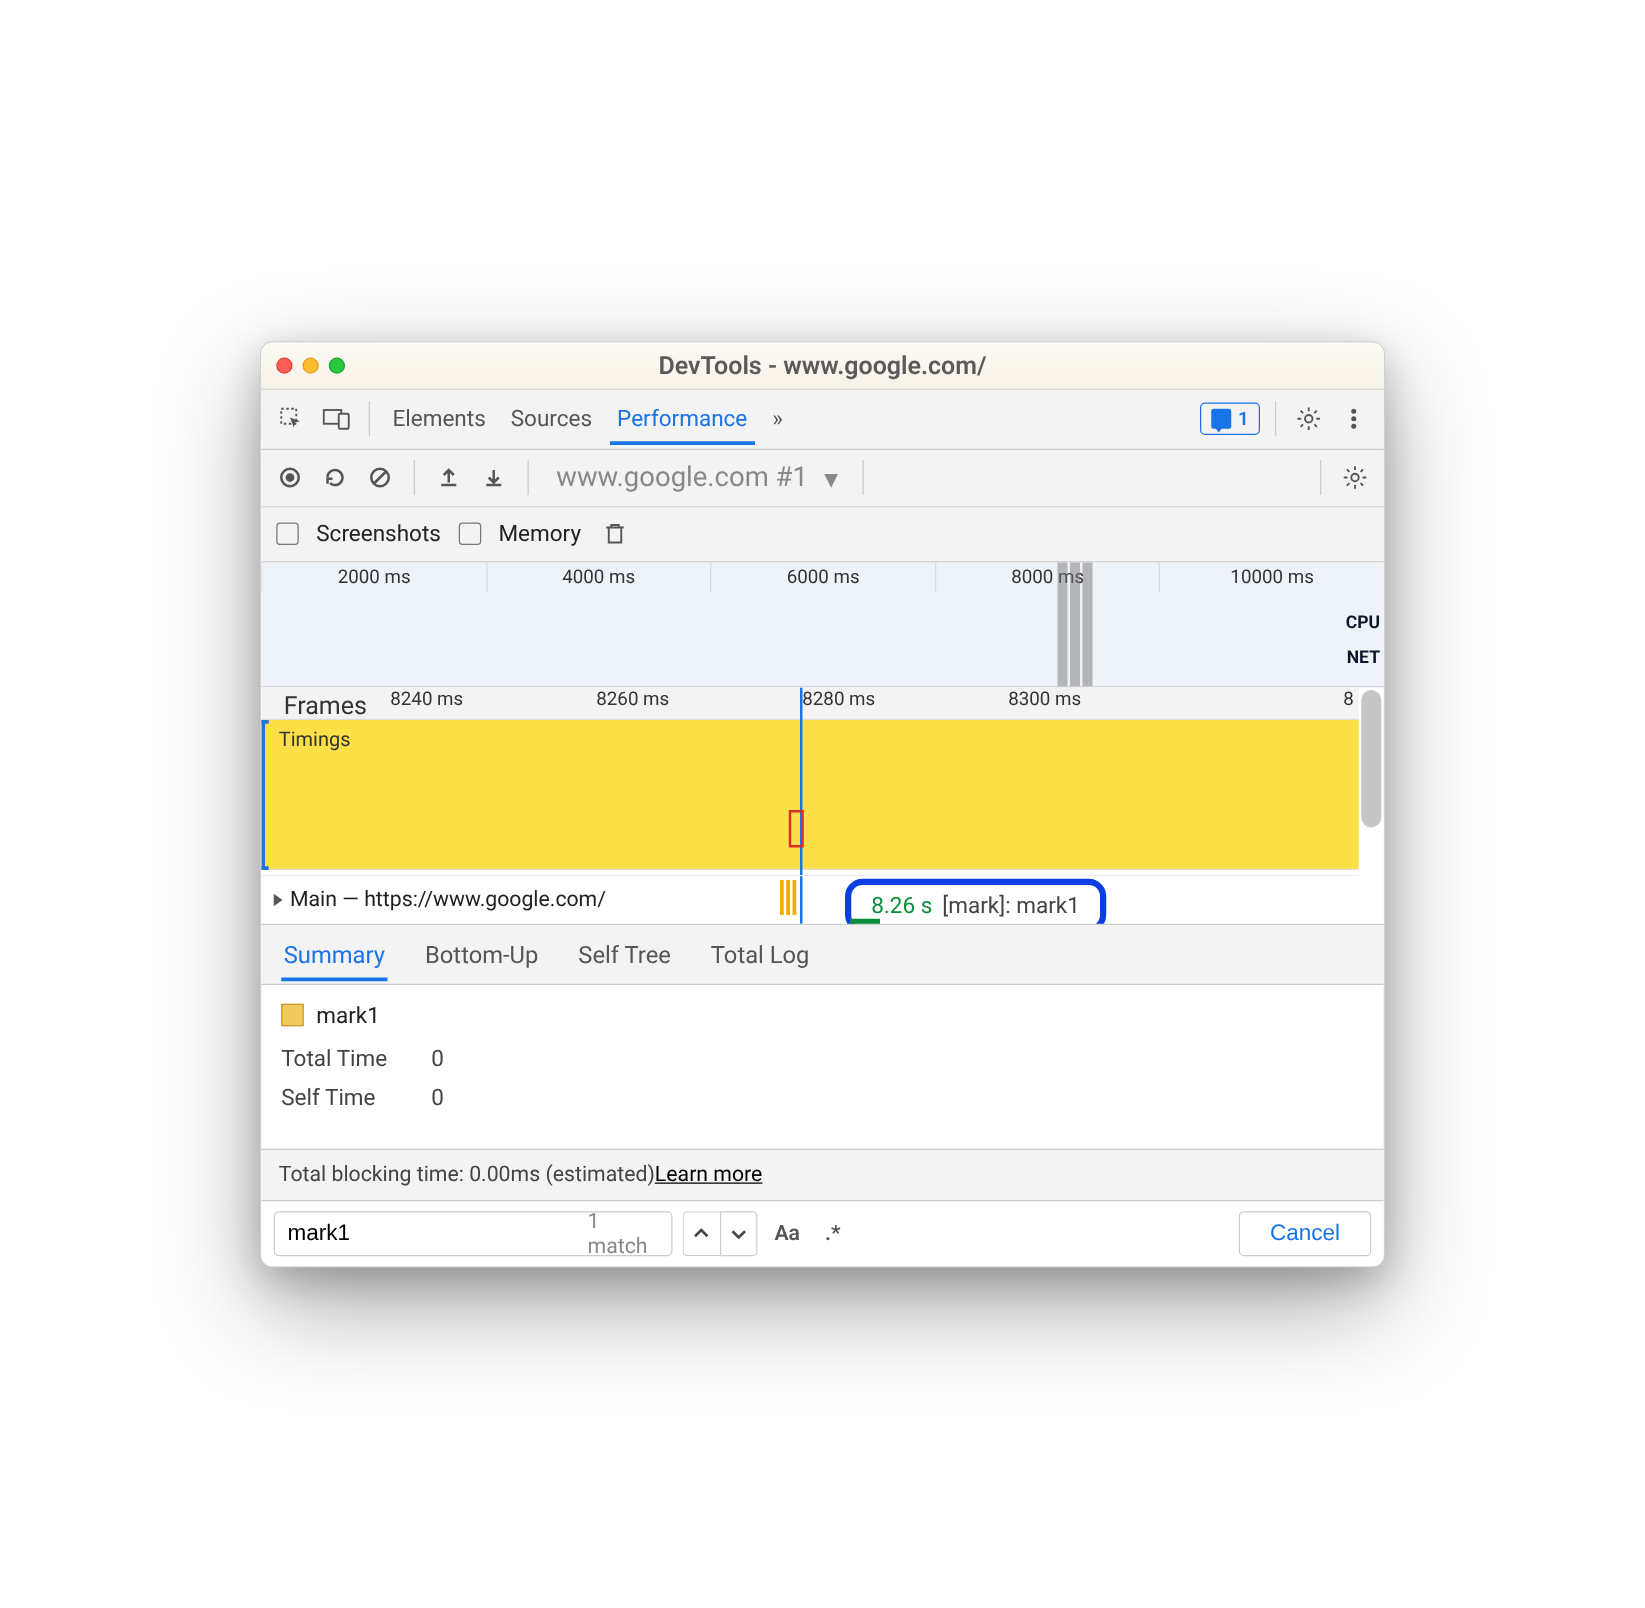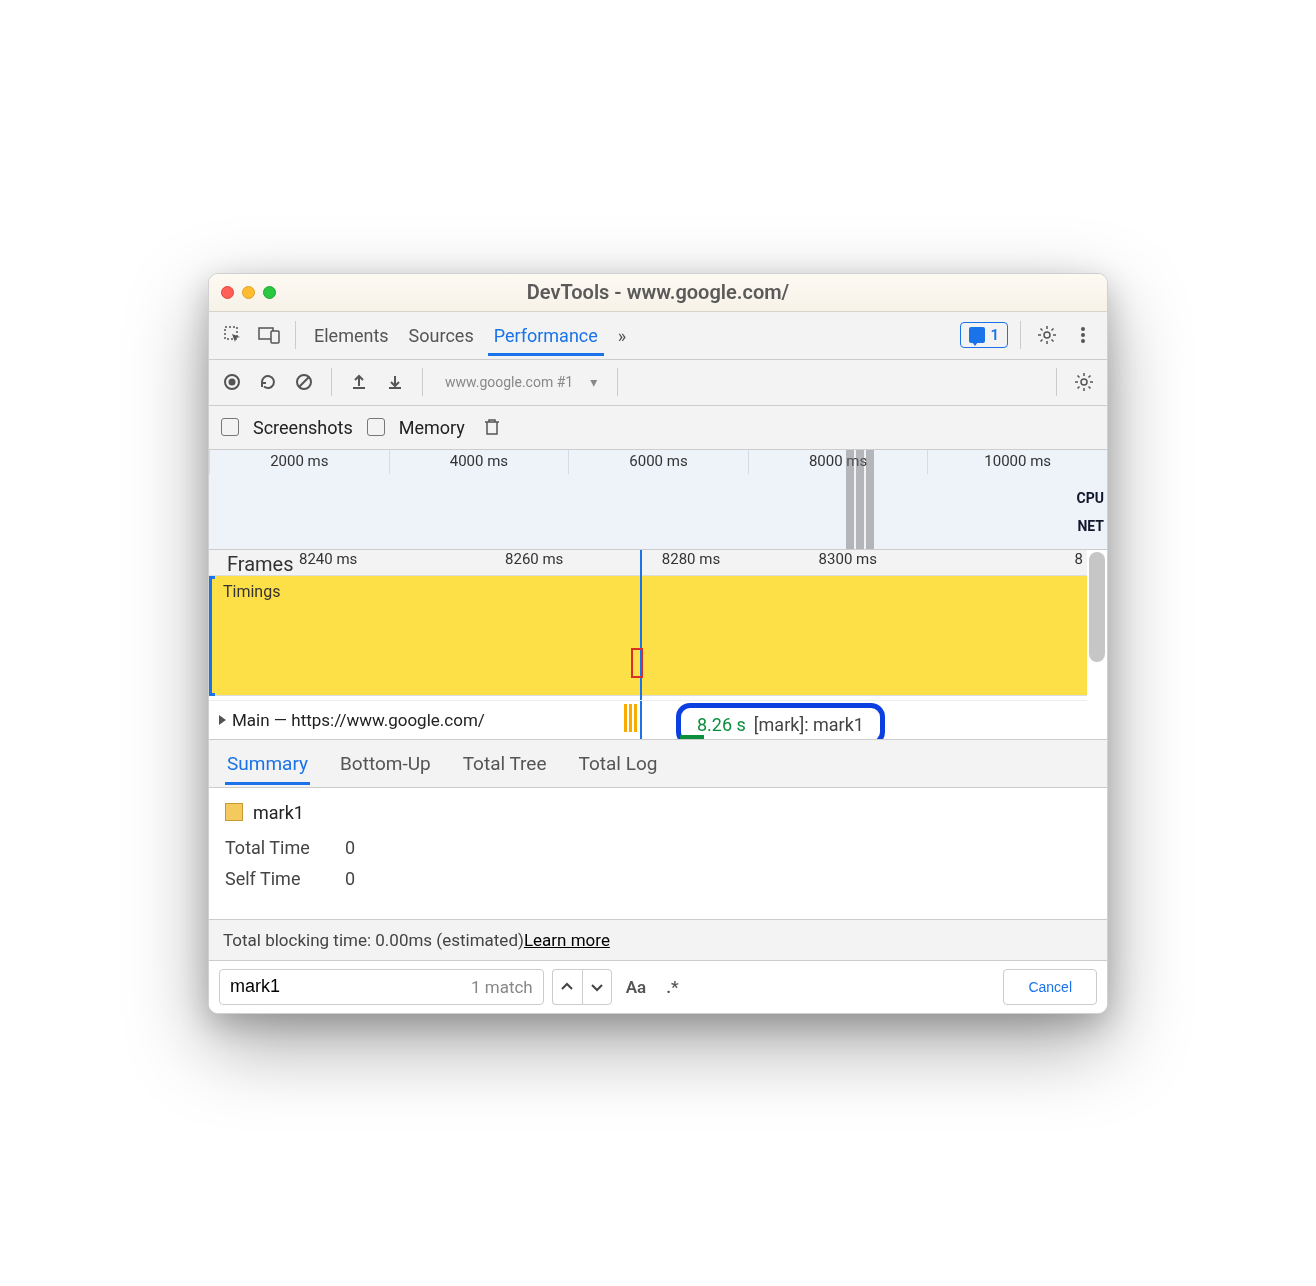--- a/index.html
+++ b/index.html
@@ -56,21 +56,21 @@
   .controlbar {
     height: 46px;
     background: #f3f3f3;
     border-bottom: 1px solid #ccc;
     display: flex;
     align-items: center;
     padding: 0 10px;
     gap: 10px;
   }
   .cicon { width:26px; height:26px; display:flex; align-items:center; justify-content:center; color:#555; cursor:pointer; }
-  .dropdown { font-size:14px; color:#888; padding: 4px 30px 4px 8px; cursor:pointer; position:relative; }
+  .dropdown { font-size:22px; color:#888; padding: 4px 30px 4px 8px; cursor:pointer; position:relative; }
   .dropdown::after { content:"▾"; position:absolute; right:6px; color:#888; }
 
   .checkbar {
     height: 44px;
     background: #f3f3f3;
     border-bottom: 1px solid #ccc;
     display: flex;
     align-items: center;
     padding: 0 12px;
     gap: 14px;
@@ -133,21 +133,21 @@
 
   .searchbar { background:#fff; border-top:1px solid #ccc; padding:8px 10px; display:flex; align-items:center; gap:8px; }
   .searchbox { flex:1; display:flex; align-items:center; border:1px solid #ccc; border-radius:4px; height:36px; padding:0 10px; font-size:18px; }
   .searchbox input { flex:1; border:none; outline:none; font-size:18px; }
   .matchcount { color:#888; font-size:17px; margin-left:8px; }
   .navbtns { display:flex; }
   .navbtn { width:30px; height:36px; border:1px solid #ccc; display:flex; align-items:center; justify-content:center; font-size:17px; color:#444; cursor:pointer; background:#fff; }
   .navbtn:first-child { border-radius:4px 0 0 4px; border-right:none; }
   .navbtn:last-child { border-radius:0 4px 4px 0; }
   .opt { font-size:17px; color:#555; padding:0 6px; cursor:pointer; }
-  .cancelbtn { border:1px solid #ccc; border-radius:4px; height:36px; padding:0 24px; font-size:14px; color:#1a73e8; background:#fff; cursor:pointer; }
+  .cancelbtn { border:1px solid #ccc; border-radius:4px; height:36px; padding:0 24px; font-size:18px; color:#1a73e8; background:#fff; cursor:pointer; }
 </style>
 </head>
 <body>
 
 <div class="window">
 
   <div class="titlebar">
     <div class="traffic">
       <div class="dot red"></div>
       <div class="dot yellow"></div>
@@ -262,21 +262,21 @@
       <div>CPU</div>
       <div>NET</div>
     </div>
     <div class="scrub"></div>
   </div>
 
   <div class="detail">
     <span class="ns-left">ns</span>
     <div class="detail-ruler">
       <span class="frames-lbl" style="position:absolute;left:18px;">Frames</span>
-      <div class="dt" style="text-align:left;padding-left:90px;">8240 ms</div>
+      <div class="dt" style="text-align:center;padding-left:50px;">8240 ms</div>
       <div class="dt" style="text-align:center;">8260 ms</div>
       <div class="dt" style="text-align:center;">8280 ms</div>
       <div class="dt" style="text-align:center;">8300 ms</div>
       <div class="dt" style="text-align:right;padding-right:4px;">8</div>
     </div>
     <div class="timings-area">
       <span class="lane-label" style="top:6px;">Timings</span>
     </div>
     <div class="leftguide"></div>
     <div class="vline"></div>
@@ -294,21 +294,21 @@
       <span class="time">8.26 s</span>
       <span class="rest">[mark]: mark1</span>
     </div>
     <div class="greenbar"></div>
     <div class="scrollthumb"></div>
   </div>
 
   <div class="bottomtabbar">
     <div class="btab active">Summary</div>
     <div class="btab">Bottom-Up</div>
-    <div class="btab">Total Tree</div>
+    <div class="btab">Self Tree</div>
     <div class="btab">Total Log</div>
   </div>
 
   <div class="summary">
     <div class="markrow">
       <span class="marksw"></span>
       <span>mark1</span>
     </div>
     <div class="kv">
       <span class="k">Total Time</span>

